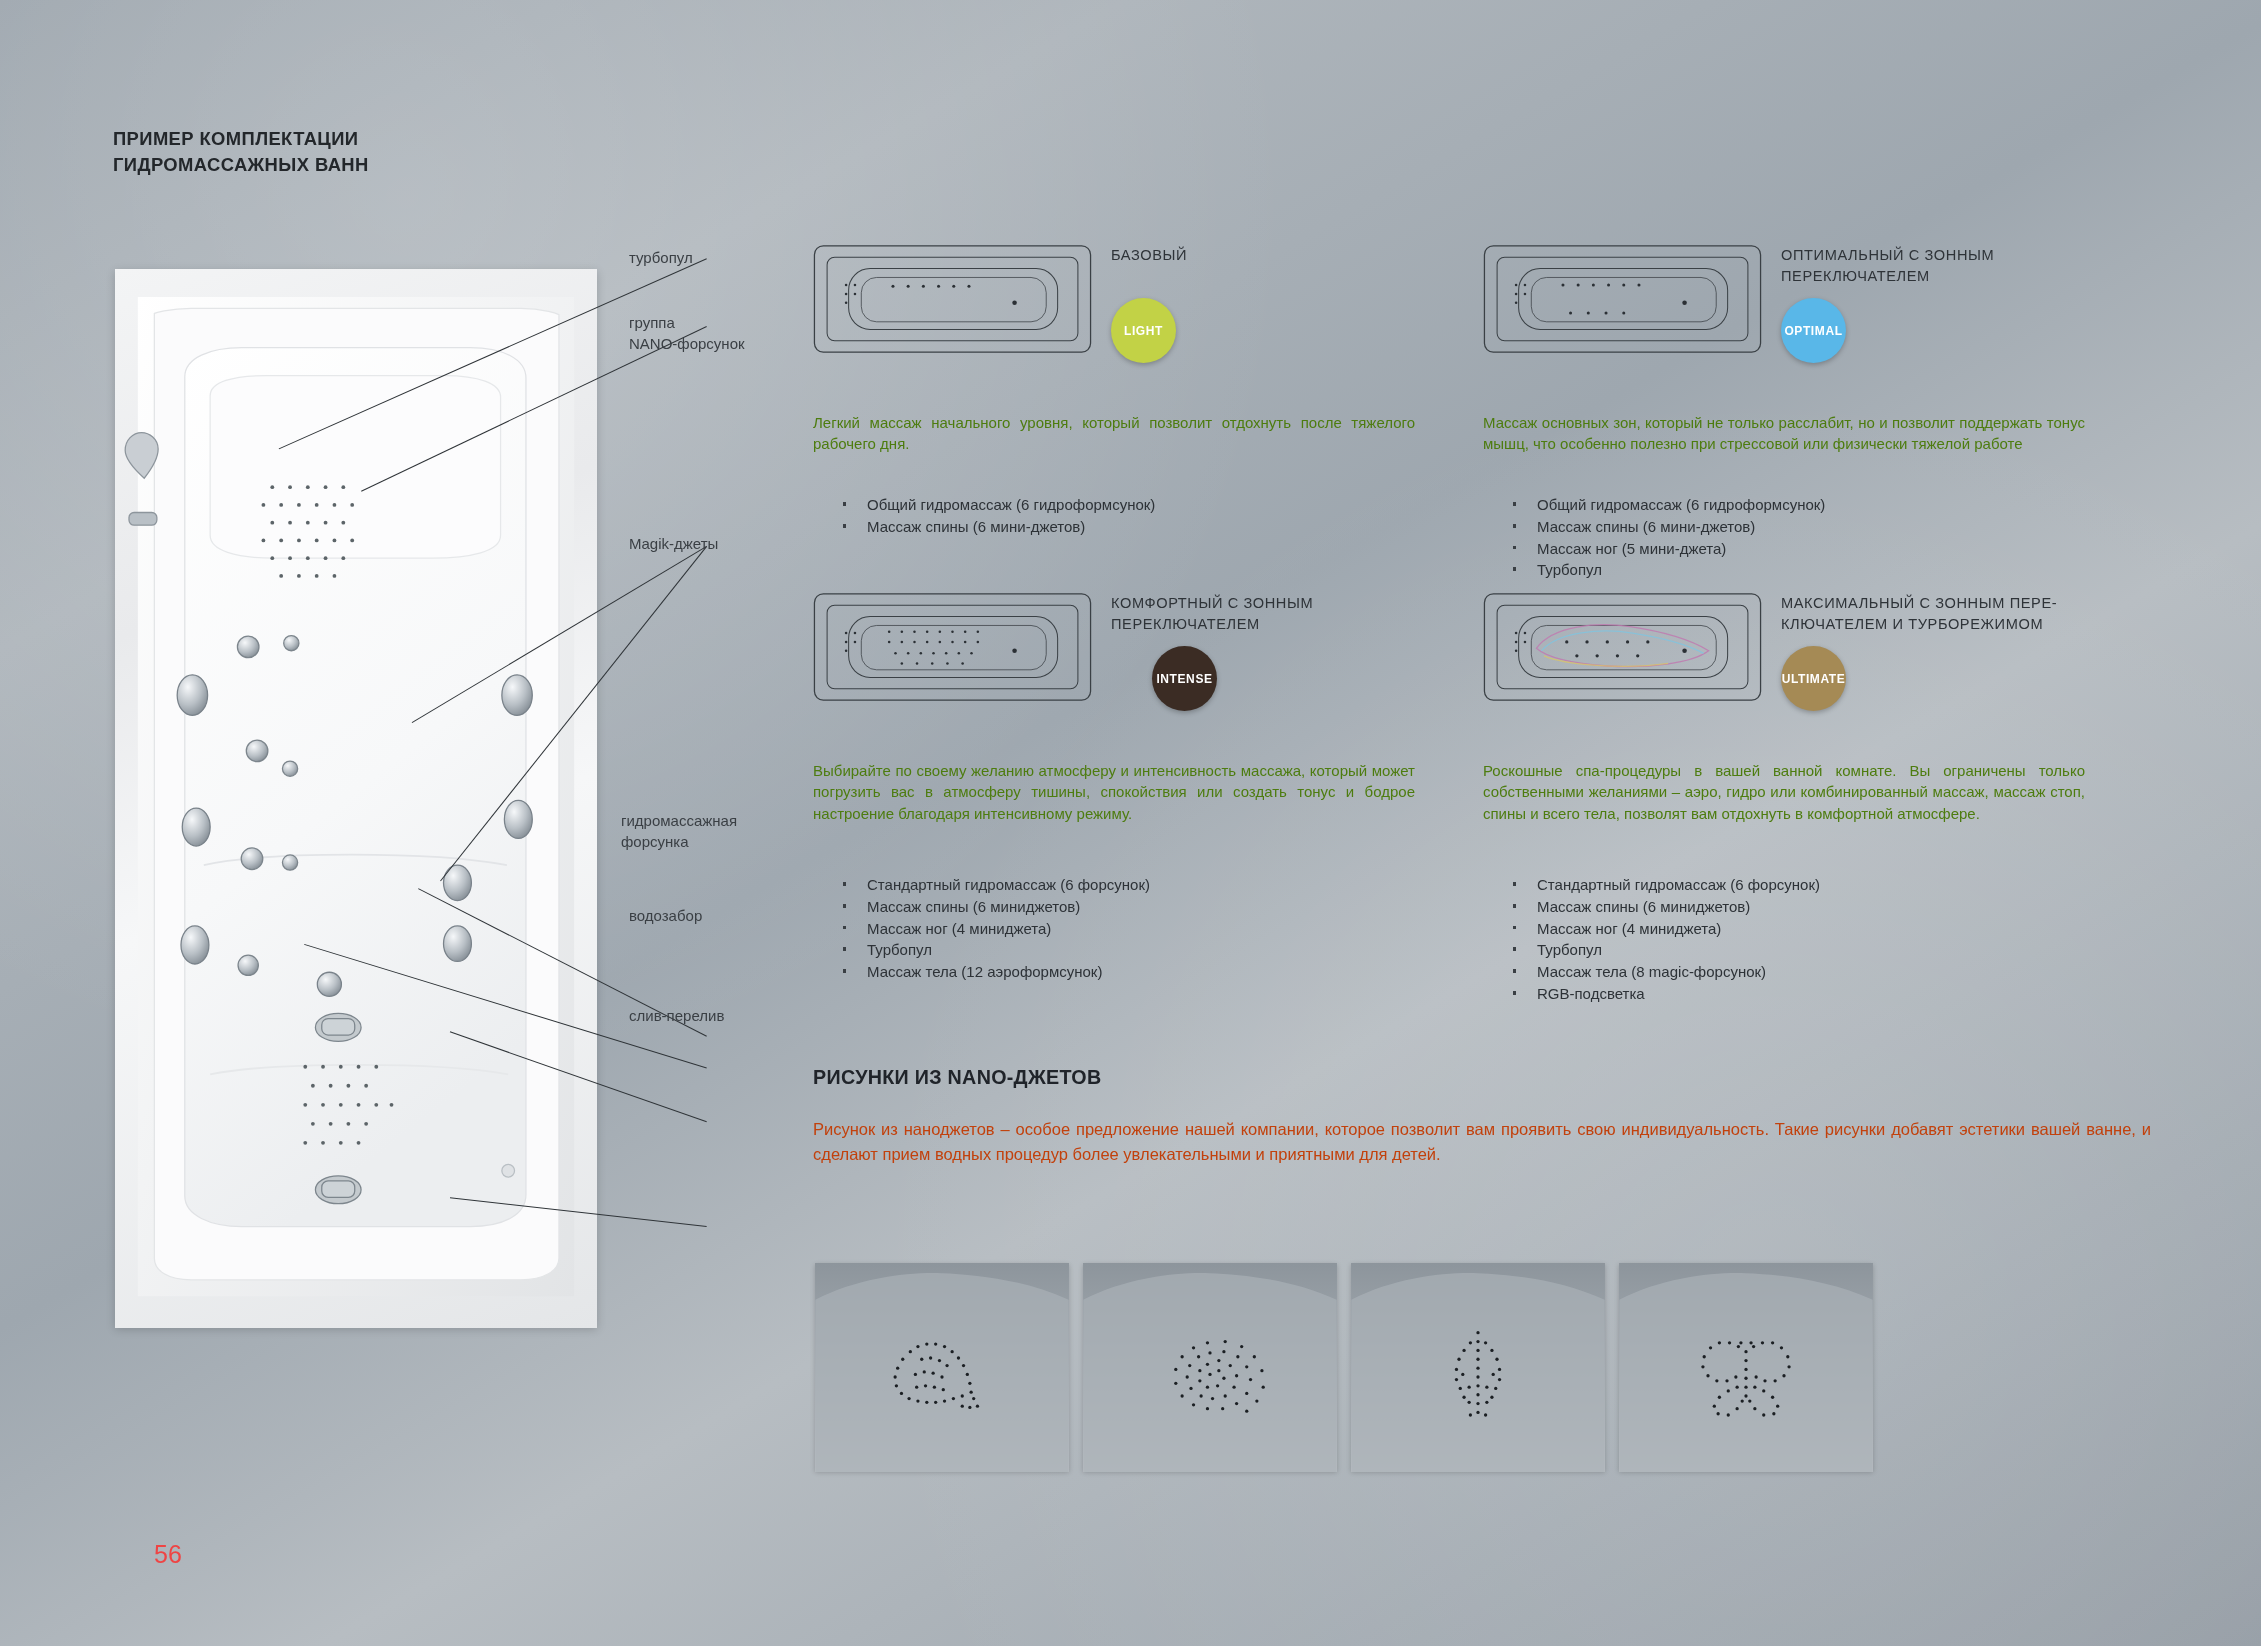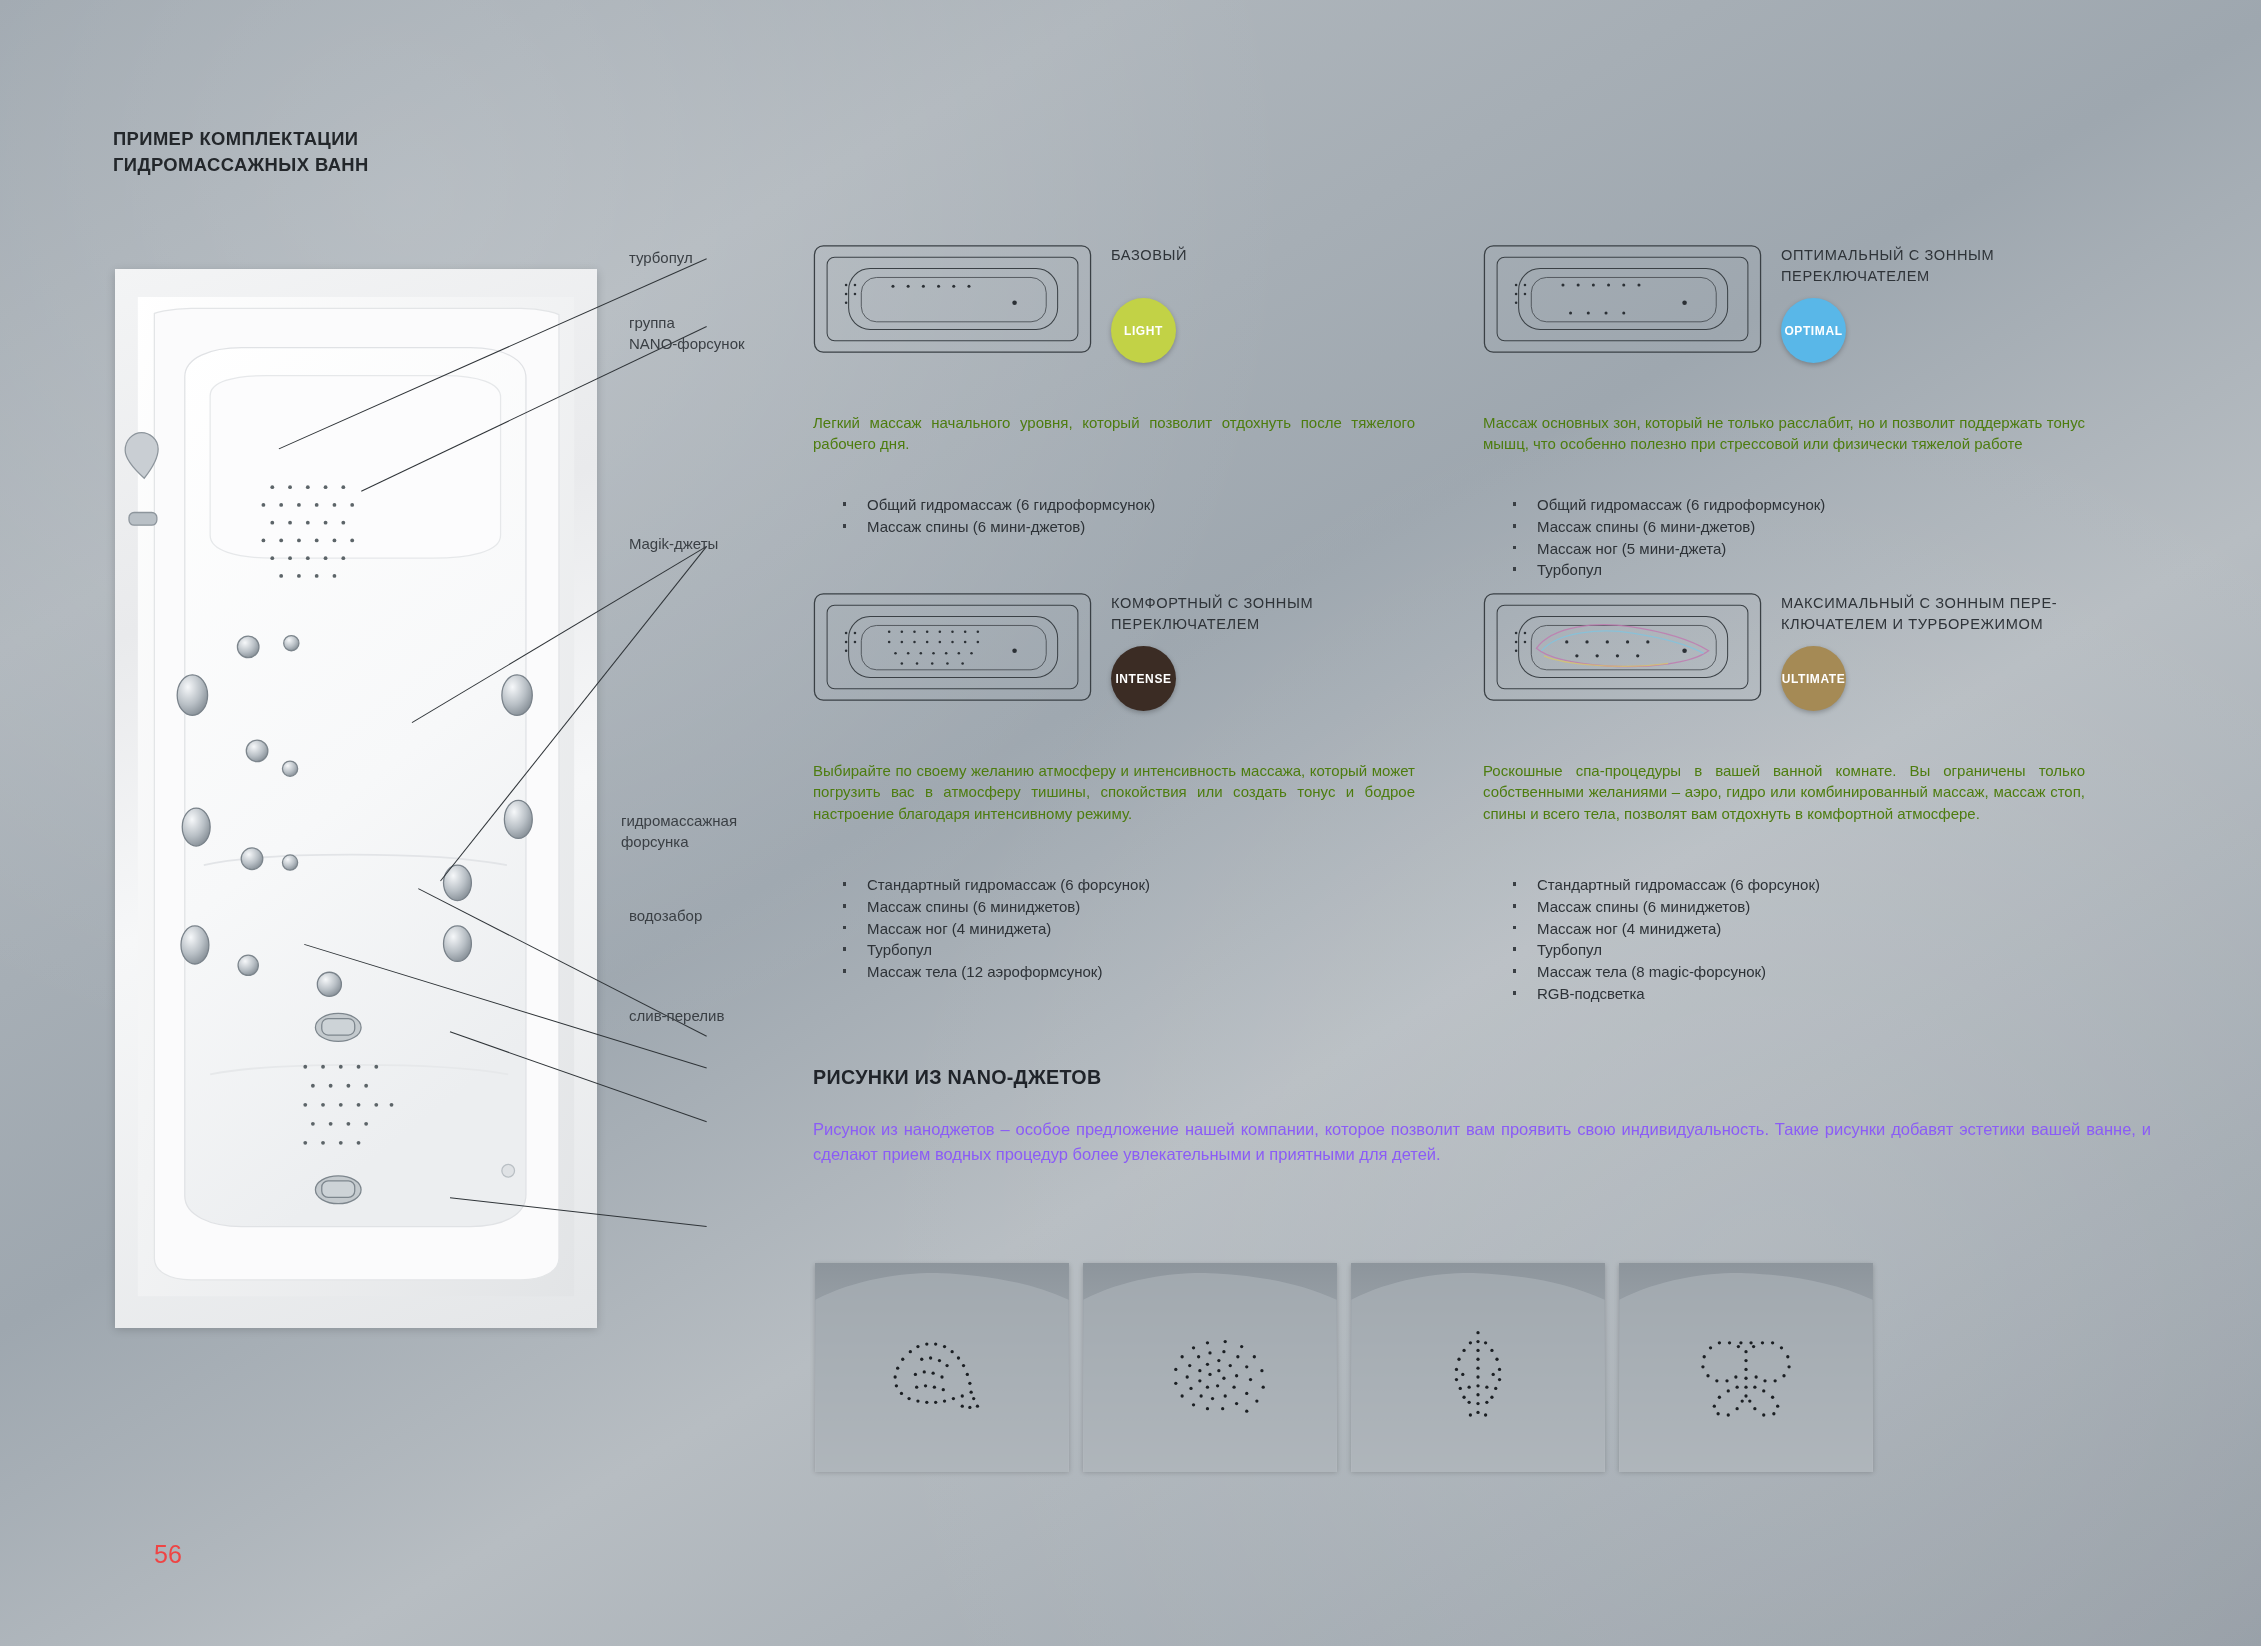--- a/index.html
+++ b/index.html
@@ -61,21 +61,21 @@
     content:""; position:absolute; left:2.5px; top:8.2px;
     width:3.8px; height:3.8px; background:#3a3f44;
   }
 
   .section-head {
     position:absolute; left:813px; top:1066px;
     font-size:19.7px; font-weight:bold; letter-spacing:0.3px; color:#20242a;
   }
   .section-body {
     position:absolute; left:813px; top:1117px; width:1338px;
-    font-size:16.5px; line-height:1.5; color:#8b5cf6; text-align:justify;
+    font-size:16.5px; line-height:1.5; color:#c2410c; text-align:justify;
   }
 
   .pattern-row { position:absolute; left:815px; top:1263px; display:flex; gap:14px; }
   .pattern { width:254px; height:209px; position:relative; overflow:hidden;
     background:linear-gradient(180deg,#8f979e 0%, #a2a9af 40%, #b6bcc1 100%);
     box-shadow:0 1.3px 5px rgba(0,0,0,0.2); }
 
   .page-number {
     position:absolute; left:154px; top:1540px;
     font-size:25px; color:#ef4444;
@@ -345,21 +345,21 @@
           <circle cx="236" cy="116" r="2"></circle>
         <circle cx="318" cy="96" r="3.6"></circle>
         <circle cx="52" cy="68" r="2"></circle>
           <circle cx="52" cy="82" r="2"></circle>
           <circle cx="52" cy="96" r="2"></circle>
         <circle cx="66" cy="68" r="2"></circle>
           <circle cx="66" cy="82" r="2"></circle>
       </g>
     </svg>
     <div class="kit-title">КОМФОРТНЫЙ С ЗОННЫМ ПЕРЕКЛЮЧАТЕЛЕМ</div>
-    <div class="badge" style="background:#3b2c24;">INTENSE</div>
+    <div class="badge" style="background:#3b2c24;margin-left:41px;">INTENSE</div>
     <div class="kit-desc">Выбирайте по своему желанию атмосферу и интенсивность массажа, который может погрузить вас в атмосферу тишины, спокойствия или создать тонус и бодрое настроение благодаря интенсивному режиму.</div>
     <div class="kit-list" style="top:284px;">
       <div class="li">Стандартный гидромассаж (6 форсунок)</div>
       <div class="li">Массаж спины (6 миниджетов)</div>
       <div class="li">Массаж ног (4 миниджета)</div>
       <div class="li">Турбопул</div>
       <div class="li">Массаж тела (12 аэроформсунок)</div>
     </div>
   </div>
 

